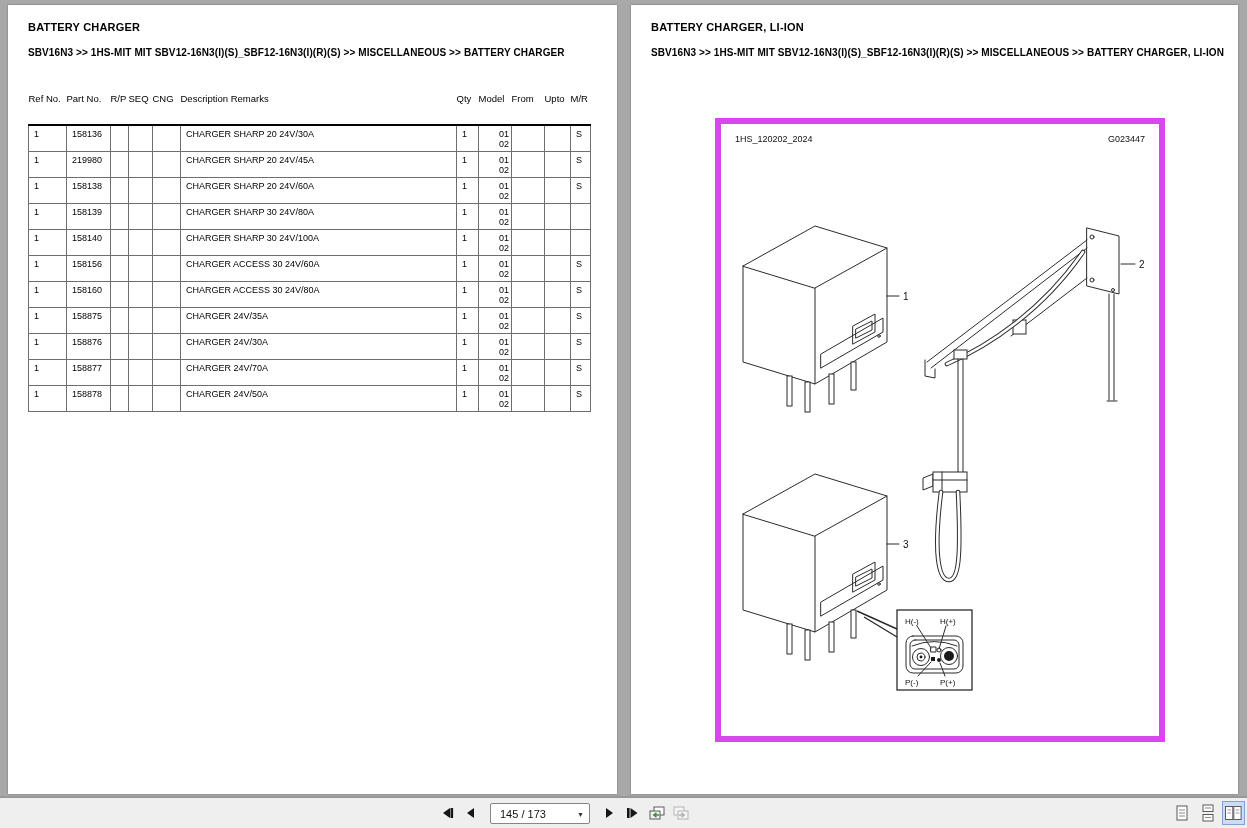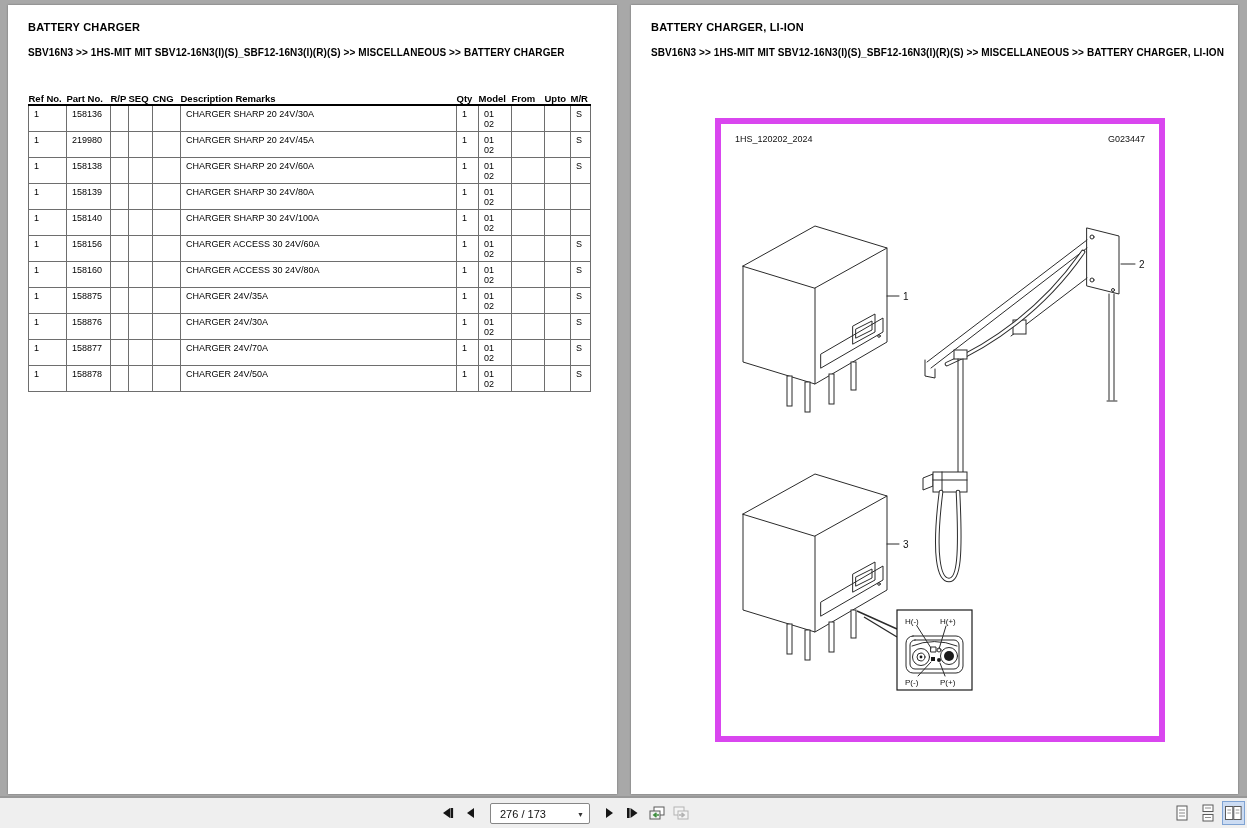--- a/index.html
+++ b/index.html
@@ -6,24 +6,24 @@
   body{width:1247px;height:828px;background:#a8a8a8;font-family:"Liberation Sans",sans-serif;overflow:hidden;position:relative;}
   .viewer{position:absolute;left:0;top:0;width:1247px;height:796px;background:#a8a8a8;}
   .page{position:absolute;top:5px;height:789px;background:#ffffff;box-shadow:0 0 2px rgba(0,0,0,.35);}
   .page-left{left:8px;width:609px;}
   .page-right{left:631px;width:607px;}
   .doc-title{position:absolute;left:20px;top:16px;font-size:11px;font-weight:bold;color:#000;letter-spacing:.2px;}
   .doc-crumb{position:absolute;left:20px;top:42px;font-size:10px;font-weight:bold;color:#000;letter-spacing:.1px;white-space:nowrap;}
 
   
   .parts-table{position:absolute;left:20px;top:86px;border-collapse:collapse;table-layout:fixed;width:562px;font-size:9px;color:#000;}
-  .parts-table th{border:none;border-bottom:2px solid #000;font-size:9.5px;font-weight:bold;text-align:left;padding:2px 0 0 0;white-space:nowrap;}
+  .parts-table th{border:none;border-bottom:2px solid #000;font-size:9.5px;font-weight:normal;text-align:left;padding:2px 0 20px 0;white-space:nowrap;}
   .parts-table td{border:1px solid #6e6e6e;height:26px;vertical-align:top;padding:3px 2px 1px 5px;white-space:pre-line;line-height:10px;box-sizing:border-box;}
   .c-ref{width:38px;}.c-part{width:44px;}.c-rp{width:18px;}.c-seq{width:24px;margin-left:36px;}.c-cng{width:28px;}
-  .c-desc{width:276px;}.c-qty{width:22px;}.c-model{width:33px;}.c-from{width:33px;}.c-upto{width:26px;}.c-mr{width:20px;}
+  .c-desc{width:276px;}.c-qty{width:22px;}.c-model{width:33px;text-align:right;}.c-from{width:33px;}.c-upto{width:26px;}.c-mr{width:20px;}
 
   .legend-box{position:absolute;left:450px;top:399px;width:118px;border:1px solid #4a4a4a;background:#fff;padding:5px 0 4px 7px;}
   .legend-title{font-size:9.5px;font-weight:bold;margin-bottom:3px;}
   .legend-item{font-size:9px;line-height:11px;}
 
   
   .diagram-frame{position:absolute;left:84px;top:113px;width:438px;height:612px;border:6px solid #d946ef;}
   .diagram-frame svg{position:absolute;left:0;top:0;}
   .ln{fill:none;stroke:#2b2b2b;stroke-width:1;stroke-linejoin:round;stroke-linecap:round;}
   .ln15{fill:none;stroke:#2b2b2b;stroke-width:1.4;stroke-linejoin:round;}
@@ -331,21 +331,21 @@
           <path d="M11,3 L4,8 L11,13 Z" fill="#161616"></path>
           <rect x="11.5" y="3" width="2.6" height="10" fill="#161616"></rect>
         </svg>
     </button>
     <button class="tb-btn">
       <svg width="16" height="16" viewBox="0 0 16 16">
           <path d="M11,3 L4,8 L11,13 Z" fill="#161616"></path>
         </svg>
     </button>
     <div class="page-combo">
-      <span>276 / 173</span>
+      <span>145 / 173</span>
       <span class="combo-arrow">▼</span>
     </div>
     <button class="tb-btn">
       <svg width="16" height="16" viewBox="0 0 16 16">
           <path d="M5,3 L12,8 L5,13 Z" fill="#161616"></path>
         </svg>
     </button>
     <button class="tb-btn">
       <svg width="16" height="16" viewBox="0 0 16 16">
           <rect x="2" y="3" width="2.6" height="10" fill="#161616"></rect>

